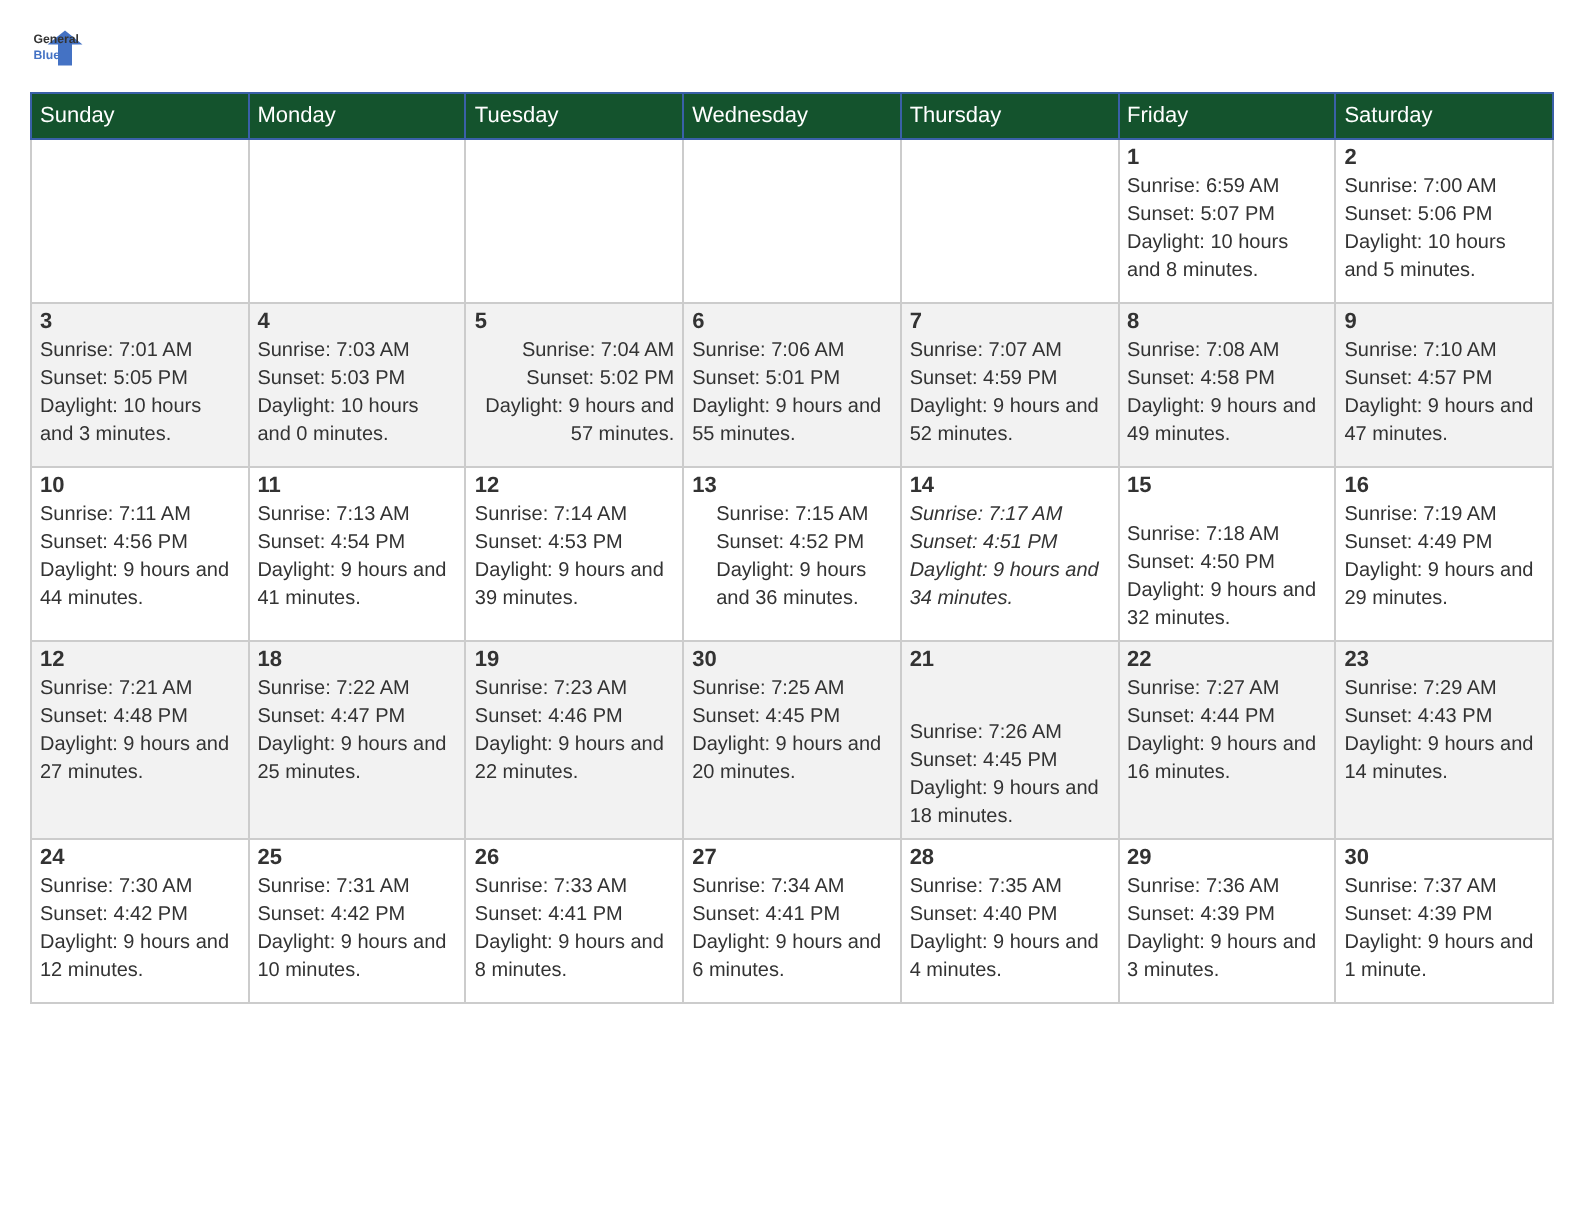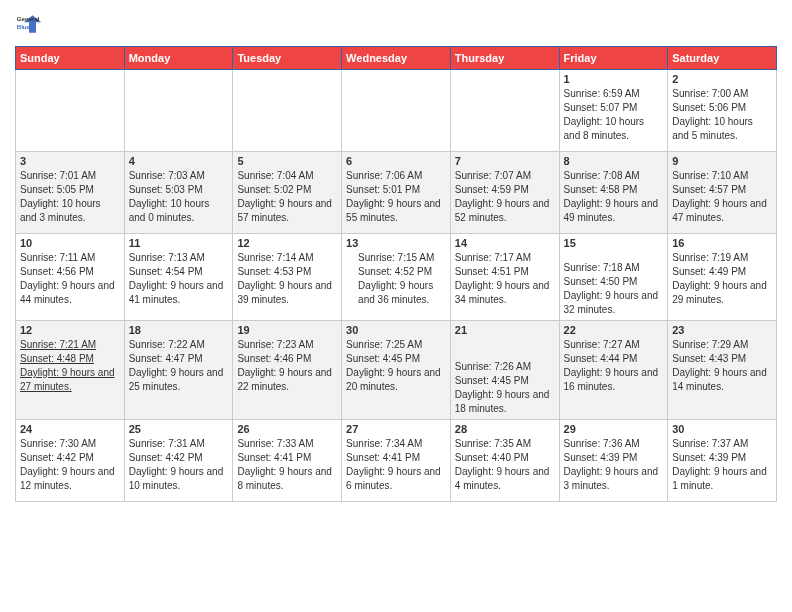--- a/index.html
+++ b/index.html
@@ -47,24 +47,24 @@
     .subtitle {
       font-size: 14px;
       color: #555;
     }
     table {
       width: 100%;
       border-collapse: collapse;
       table-layout: fixed;
     }
     thead tr th {
-      background-color: #ef4444;
+      background-color: #14532d;
       color: #fff;
       font-size: 11px;
-      font-weight: bold;
+      font-weight: normal;
       padding: 5px 4px;
       text-align: left;
       border: 1px solid #3a60a8;
     }
     tbody tr td {
       border: 1px solid #ccc;
       vertical-align: top;
       padding: 3px 4px;
       font-size: 9.5px;
       color: #333;
@@ -156,21 +156,21 @@
 Daylight: 10 hours and 3 minutes.</div>
           </td>
           <td>
             <span class="day-num">4</span>
             <div class="day-info" style="white-space: pre-line;">Sunrise: 7:03 AM
 Sunset: 5:03 PM
 Daylight: 10 hours and 0 minutes.</div>
           </td>
           <td>
             <span class="day-num">5</span>
-            <div class="day-info" style="white-space: pre-line;">Sunrise: 7:04 AM
+            <div class="day-info" style="white-space: pre-line; text-align: right;">Sunrise: 7:04 AM
 Sunset: 5:02 PM
 Daylight: 9 hours and 57 minutes.</div>
           </td>
           <td>
             <span class="day-num">6</span>
             <div class="day-info" style="white-space: pre-line;">Sunrise: 7:06 AM
 Sunset: 5:01 PM
 Daylight: 9 hours and 55 minutes.</div>
           </td>
           <td>
@@ -212,41 +212,41 @@
 Daylight: 9 hours and 39 minutes.</div>
           </td>
           <td>
             <span class="day-num">13</span>
             <div class="day-info" style="white-space: pre-line; margin-left: 12px;">Sunrise: 7:15 AM
 Sunset: 4:52 PM
 Daylight: 9 hours and 36 minutes.</div>
           </td>
           <td>
             <span class="day-num">14</span>
-            <div class="day-info" style="white-space: pre-line;">Sunrise: 7:17 AM
+            <div class="day-info" style="white-space: pre-line; font-style: italic;">Sunrise: 7:17 AM
 Sunset: 4:51 PM
 Daylight: 9 hours and 34 minutes.</div>
           </td>
           <td>
             <span class="day-num">15</span>
             <div class="day-info" style="white-space: pre-line; margin-top: 12px;">Sunrise: 7:18 AM
 Sunset: 4:50 PM
 Daylight: 9 hours and 32 minutes.</div>
           </td>
           <td>
             <span class="day-num">16</span>
             <div class="day-info" style="white-space: pre-line;">Sunrise: 7:19 AM
 Sunset: 4:49 PM
 Daylight: 9 hours and 29 minutes.</div>
           </td>
         </tr>
         <tr>
           <td>
             <span class="day-num">12</span>
-            <div class="day-info" style="white-space: pre-line; text-decoration: underline;">Sunrise: 7:21 AM
+            <div class="day-info" style="white-space: pre-line;">Sunrise: 7:21 AM
 Sunset: 4:48 PM
 Daylight: 9 hours and 27 minutes.</div>
           </td>
           <td>
             <span class="day-num">18</span>
             <div class="day-info" style="white-space: pre-line;">Sunrise: 7:22 AM
 Sunset: 4:47 PM
 Daylight: 9 hours and 25 minutes.</div>
           </td>
           <td>

